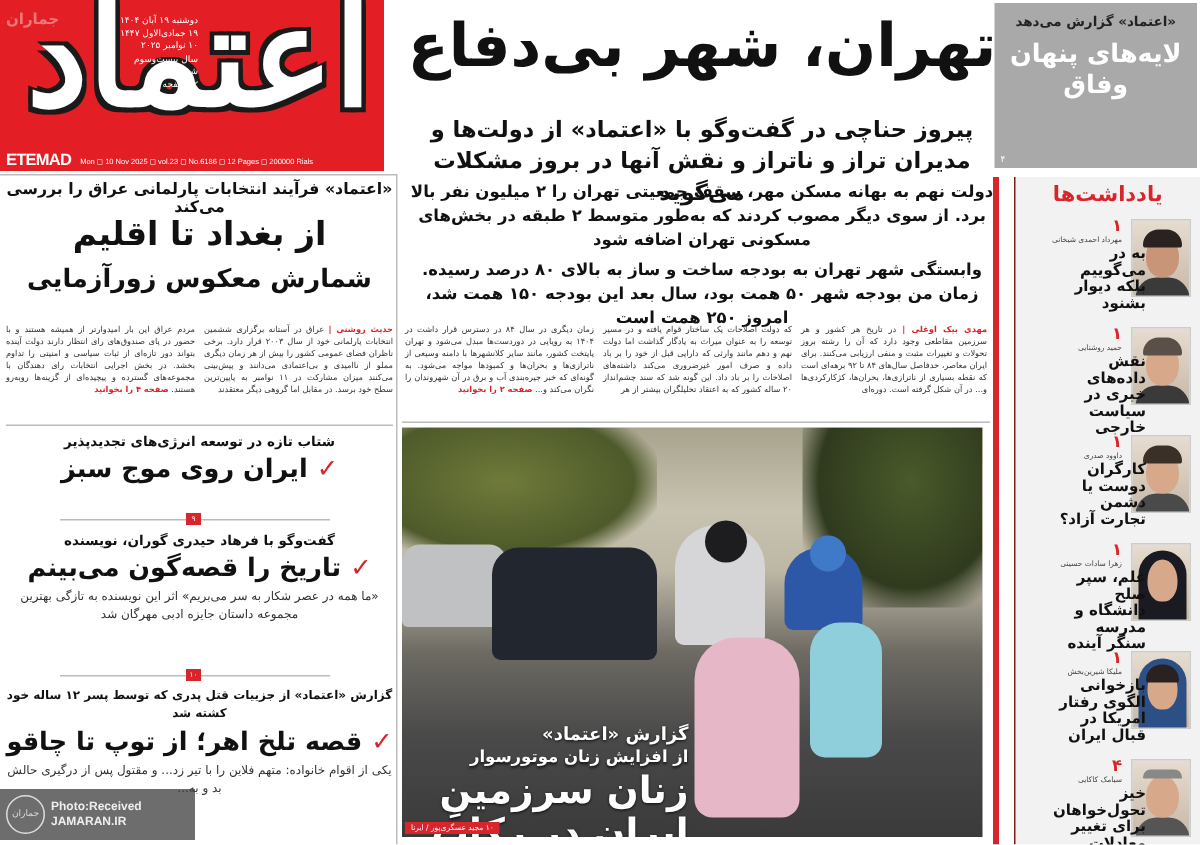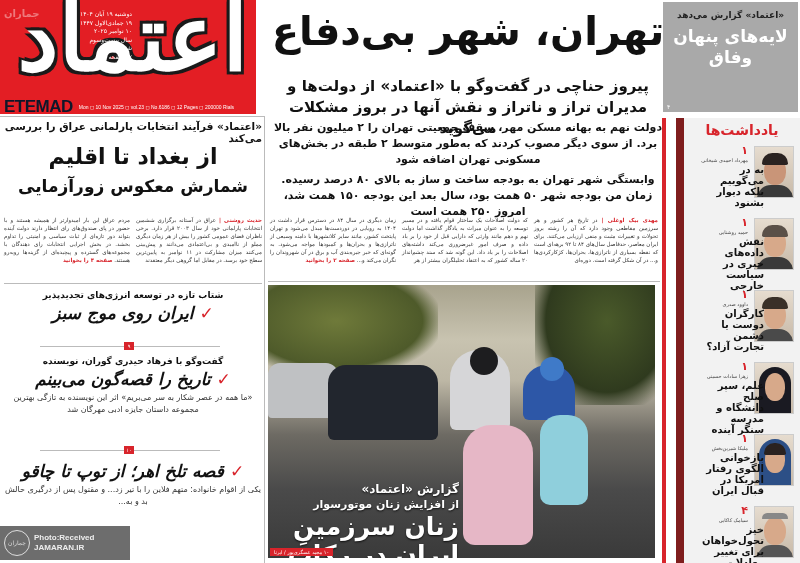--- a/index.html
+++ b/index.html
@@ -6,59 +6,59 @@
   html, body { width: 800px; height: 563px; overflow: hidden; background: #fff; }
   body { font-family: "DejaVu Sans", sans-serif; color: #111; position: relative; }
   .page { position: absolute; left: 0; top: 0; width: 800px; height: 563px; background: #fff; }
 
   
   .masthead { position: absolute; left: 0; top: 0; width: 256px; height: 114px; background: #e31e24; overflow: hidden; }
   .logo-fa { position: absolute; right: 8px; top: -8px; font-family: "DejaVu Serif", serif; font-weight: bold; font-size: 92px; color: #fff; direction: rtl;
     text-shadow: -3px -3px 0 #1a1a1a, 3px -3px 0 #1a1a1a, -3px 3px 0 #1a1a1a, 3px 3px 0 #1a1a1a; letter-spacing: -4px; line-height: 1; }
   .masthead-meta { position: absolute; left: 72px; top: 10px; width: 60px; direction: rtl; text-align: right; font-size: 6px; color: #fff; line-height: 8.5px; }
   .masthead-footer { position: absolute; left: 0; bottom: 0; width: 256px; height: 14px; display: flex; align-items: center; padding-left: 4px; gap: 6px; }
-  .etemad-en { font-family: "Liberation Sans", sans-serif; font-size: 17px; color: #0f172a; font-weight: bold; letter-spacing: -0.5px; }
+  .etemad-en { font-family: "Liberation Sans", sans-serif; font-size: 11px; color: #ffffff; font-weight: bold; letter-spacing: -0.5px; }
   .en-meta { font-size: 5px; color: #fff; font-family: "Liberation Sans", sans-serif; white-space: nowrap; }
   .watermark-top { position: absolute; left: 4px; top: 8px; font-size: 10px; color: rgba(255,255,255,0.4); font-weight: bold; }
 
   
   .main-headline { position: absolute; left: 268px; top: 6px; width: 400px; text-align: center; direction: rtl; font-weight: bold; font-size: 40px; line-height: 50px; color: #111; letter-spacing: -1px; }
   .main-sub { position: absolute; left: 268px; top: 76px; width: 400px; text-align: center; direction: rtl; font-weight: bold; font-size: 15px; line-height: 21px; }
   .main-body { position: absolute; left: 268px; top: 120px; width: 400px; text-align: center; direction: rtl; font-size: 11px; line-height: 16px; font-weight: bold; }
   .main-body p { margin-bottom: 4px; }
 
   .col-text { position: absolute; direction: rtl; text-align: justify; font-size: 5.5px; line-height: 8px; color: #333; }
   .byline { color: #d8242b; font-weight: bold; }
   .more { color: #d8242b; font-weight: bold; }
 
   
   .sidebar-box { position: absolute; left: 663px; top: 2px; width: 135px; height: 110px; background: #a9a9a9; direction: rtl; text-align: center; }
   .sb-kicker { font-size: 9px; font-weight: bold; color: #222; padding-top: 8px; }
   .sb-title { font-size: 17px; font-weight: bold; color: #fff; line-height: 21px; margin-top: 6px; }
   .sb-page { position: absolute; left: 4px; bottom: 2px; font-size: 6px; color: #fff; }
 
-  .notes { position: absolute; left: 676px; top: 118px; width: 124px; height: 445px; background: #f2f2f2; border-left: 8px solid #7f1d1d; direction: rtl; }
+  .notes { position: absolute; left: 676px; top: 118px; width: 124px; height: 445px; background: #f2f2f2; border-left: 1px solid #7f1d1d; direction: rtl; }
   .notes-title { text-align: center; font-size: 14px; font-weight: bold; color: #d8242b; padding: 4px 0 6px; }
   .note { position: relative; height: 72px; }
   .note-num { position: absolute; right: 52px; top: 0; font-size: 11px; color: #d8242b; font-weight: bold; }
   .note-author { position: absolute; right: 52px; top: 13px; font-size: 5px; color: #444; width: 60px; text-align: right; }
   .note-title { position: absolute; right: 36px; top: 20px; width: 62px; font-size: 10px; font-weight: bold; line-height: 11px; }
   .note-photo { position: absolute; right: 6px; top: 2px; width: 40px; height: 52px; border: 1px solid #ccc; background: linear-gradient(#e6dccf, #c7b9a8); overflow: hidden; }
   .face { position: absolute; left: 9px; top: 10px; width: 22px; height: 28px; border-radius: 50% 50% 45% 45%; background: #d7a98a; }
   .hair { position: absolute; left: 7px; top: 6px; width: 26px; height: 12px; border-radius: 12px 12px 2px 2px; background: #2a2220; }
   .body-sh { position: absolute; left: 2px; top: 38px; width: 36px; height: 16px; border-radius: 14px 14px 0 0; background: #3a3a3a; }
   .hijab { position: absolute; left: 4px; top: 4px; width: 32px; height: 50px; border-radius: 16px 16px 4px 4px; background: #1a1a22; }
 
   
-  .left-kicker { position: absolute; left: 4px; top: 120px; width: 258px; direction: rtl; font-size: 10.5px; font-weight: bold; }
+  .left-kicker { position: absolute; left: 4px; top: 120px; width: 258px; direction: rtl; text-align: center; font-size: 10.5px; font-weight: bold; }
   .left-headline { position: absolute; left: 4px; top: 140px; width: 258px; direction: rtl; text-align: center; font-size: 22px; font-weight: bold; line-height: 34px; }
   .left-sub { position: absolute; left: 4px; top: 176px; width: 258px; direction: rtl; text-align: center; font-size: 17px; font-weight: bold; }
   .item { position: absolute; left: 4px; width: 258px; direction: rtl; text-align: center; }
   .item .k { font-size: 9px; font-weight: bold; }
-  .item .h { font-size: 17px; font-weight: bold; line-height: 26px; font-style: italic; }
+  .item .h { font-size: 17px; font-weight: bold; line-height: 26px; }
   .item .h .check { color: #d8242b; font-weight: bold; margin-left: 6px; }
   .item .s { font-size: 8px; line-height: 12px; font-weight: normal; color: #333; }
   .divider { position: absolute; left: 40px; width: 180px; height: 1px; background: #bbb; }
   .divider .pg { position: absolute; left: 84px; top: -4px; width: 10px; height: 8px; background: #d8242b; color: #fff; font-size: 5px; text-align: center; line-height: 8px; }
 
   .vline { position: absolute; width: 1px; background: #bbb; }
   .hline { position: absolute; height: 1px; background: #bbb; }
   .redbar { position: absolute; left: 662px; top: 118px; width: 4px; height: 445px; background: #d8242b; }
 
   
@@ -239,20 +239,21 @@
   <div class="item" style="top:356px;">
     <div class="k">گفت‌وگو با فرهاد حیدری گوران، نویسنده</div>
     <div class="h"><span class="check">✓</span><span>تاریخ را قصه‌گون می‌بینم</span></div>
     <div class="s">«ما همه در عصر شکار به سر می‌بریم» اثر این نویسنده به تازگی بهترین مجموعه داستان جایزه ادبی مهرگان شد</div>
   </div>
   <div class="divider" style="top:450px;">
       <span class="pg">۱۰</span>
     </div>
 
   <div class="item" style="top:458px;">
+    <div class="k" style="font-size:8px; line-height:12px;">گزارش «اعتماد» از جزییات قتل پدری که توسط پسر ۱۲ ساله خود کشته شد</div>
     <div class="h"><span class="check">✓</span><span>قصه تلخ اهر؛ از توپ تا چاقو</span></div>
     <div class="s">یکی از اقوام خانواده: متهم فلاین را با تیر زد... و مقتول پس از درگیری حالش بد و به...</div>
   </div>
 
   <div class="vline" style="left:264px; top:116px; height:447px;"></div>
   <div class="hline" style="left:0; top:116px; width:264px;"></div>
   <div class="hline" style="left:4px; top:283px; width:258px;"></div>
   <div class="hline" style="left:268px; top:281px; width:392px;"></div>
   <div class="redbar"></div>
 

